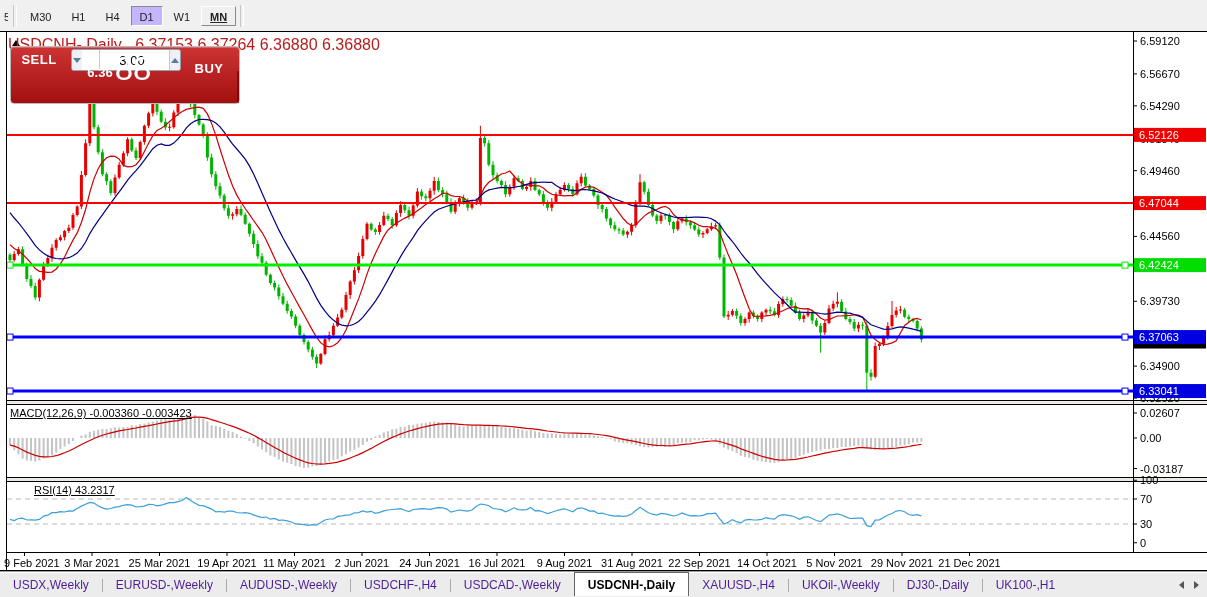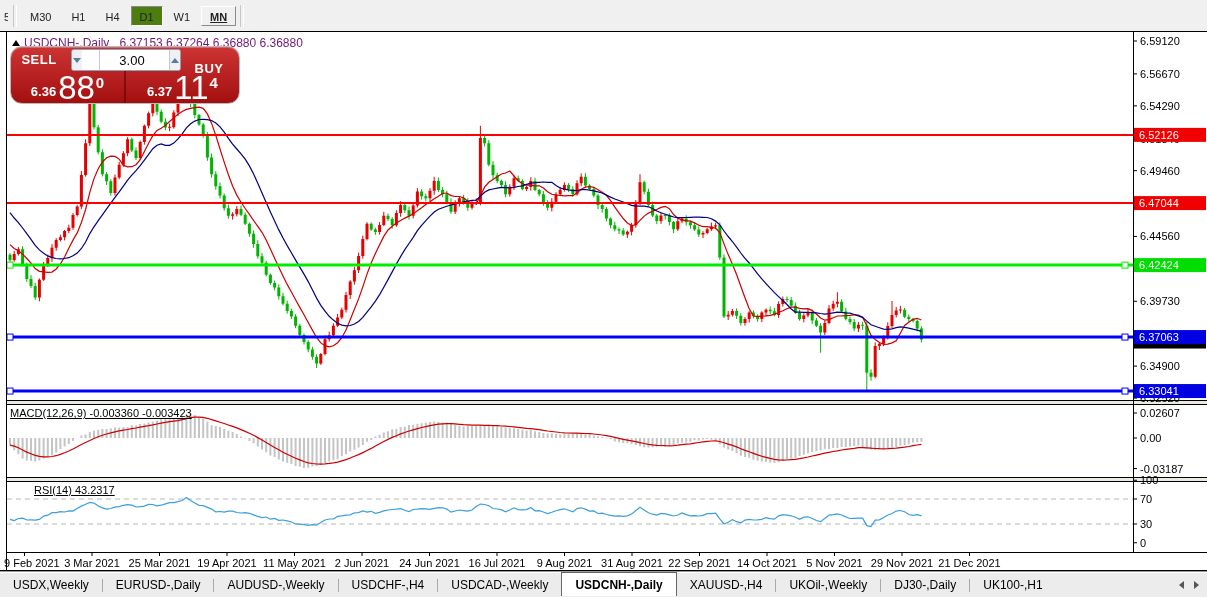--- a/index.html
+++ b/index.html
@@ -4,58 +4,58 @@
 <style>
   html,body{margin:0;padding:0;}
   body{width:1207px;height:597px;overflow:hidden;background:#fff;
        font-family:"Liberation Sans",sans-serif;position:relative;}
   
   .toolbar{position:absolute;left:0;top:0;width:1207px;height:31px;background:#f0f0f0;
            display:flex;align-items:center;z-index:3;}
   .tfbtn{height:20px;line-height:20px;padding:0 8px;margin:0 1px;font-size:11px;color:#222;
          background:transparent;border:1px solid transparent;cursor:pointer;}
   .tfbtn.cut{width:8px;padding:0 2px;overflow:hidden;}
-  .tfbtn.pressed{background:#4d7c0f;border:1px solid;border-color:#8a8a8a #fff #fff #8a8a8a;}
+  .tfbtn.pressed{background:#c4b5fd;border:1px solid;border-color:#8a8a8a #fff #fff #8a8a8a;}
   .tfbtn.raised{border:1px solid;border-color:#fff #8a8a8a #8a8a8a #fff;font-weight:bold;text-decoration:underline;}
   .tbsep{width:2px;height:22px;border-left:1px solid #c7c7c7;border-right:1px solid #fff;margin:0 3px;}
   
   #chart{position:absolute;left:0;top:0;z-index:1;}
   
   .overlay{position:absolute;z-index:2;}
-  .chart-title{left:24px;top:36px;font-size:12px;color:#701a75;white-space:nowrap;}
+  .chart-title{left:8px;top:36px;font-size:16px;color:#b91c1c;white-space:nowrap;}
   .chart-title b{font-weight:normal;}
   .collapse-tri{left:12px;top:40px;width:0;height:0;
                 border-left:4px solid transparent;border-right:4px solid transparent;
                 border-bottom:6px solid #000;}
   .ind-label{font-size:11px;color:#000;white-space:nowrap;text-decoration:underline;}
   
-  .trade-panel{left:10px;top:46px;width:228px;height:56px;border-radius:12px;
+  .trade-panel{left:10px;top:46px;width:228px;height:56px;border-radius:4px;
                background:linear-gradient(#cd3434,#a30f0f);border:1px solid #b9b9b9;
                box-shadow:inset 0 1px 0 rgba(255,255,255,.25);}
   .tp-top{display:flex;align-items:center;height:22px;padding:2px 2px 0 2px;}
   .tp-btn{flex:0 0 auto;color:#fff;font-size:13px;font-weight:bold;text-align:center;
           line-height:20px;cursor:pointer;letter-spacing:.5px;}
   .sell-btn{width:52px;}  .buy-btn{width:56px;margin-left:auto;margin-top:17px;}
   .spinner{display:flex;align-items:stretch;height:20px;margin-left:6px;
            background:#fff;border:1px solid #93a0b4;border-radius:3px;overflow:hidden;}
   .spin-btn{width:17px;background:#eef0f4;display:flex;align-items:center;justify-content:center;cursor:pointer;}
   .tri-down{width:0;height:0;border-left:4px solid transparent;border-right:4px solid transparent;border-top:5px solid #5b7aa0;}
   .tri-up{width:0;height:0;border-left:4px solid transparent;border-right:4px solid transparent;border-bottom:5px solid #5b7aa0;}
   .vol{width:64px;border:none;outline:none;font-size:13px;text-align:center;padding:0 5px 0 0;
        font-family:"Liberation Sans",sans-serif;border-left:1px solid #c3c9d4;border-right:1px solid #c3c9d4;margin-left:17px;}
   .tp-prices{display:flex;height:32px;}
-  .tp-price{flex:1;display:flex;align-items:flex-end;justify-content:center;color:#fff;padding-bottom:0;}
+  .tp-price{flex:1;display:flex;align-items:flex-end;justify-content:center;color:#fff;padding-bottom:19px;}
   .tp-price.left{border-right:2px solid rgba(90,0,0,.55);}
   .pp-small{font-size:13px;font-weight:bold;margin:0 2px 4px 0;}
   .pp-big{font-size:33px;font-weight:normal;line-height:30px;}
   .pp-sup{font-size:15px;font-weight:bold;position:relative;top:-12px;margin-left:1px;}
   
   .tabbar{position:absolute;left:0;top:571px;width:1207px;height:26px;background:#ececec;
           border-top:1px solid #9a9a9a;box-shadow:inset 0 1px 0 #fff;display:flex;align-items:center;z-index:3;}
-  .tab{font-size:12px;color:#000000;padding:3px 13px;cursor:pointer;white-space:nowrap;}
+  .tab{font-size:12px;color:#4c1d95;padding:3px 13px;cursor:pointer;white-space:nowrap;}
   .tab.active{background:#fff;border:1px solid #666;border-bottom:none;font-weight:bold;color:#000;
               margin-top:-2px;padding-top:5px;padding-bottom:4px;}
   .tabsep{width:1px;height:13px;background:#aaa;flex:0 0 auto;}
   .tab-arrows{margin-left:auto;display:flex;gap:10px;padding-right:8px;}
   .arr{width:0;height:0;cursor:pointer;}
   .arr-left{border-top:4px solid transparent;border-bottom:4px solid transparent;border-right:5px solid #555;}
   .arr-right{border-top:4px solid transparent;border-bottom:4px solid transparent;border-left:5px solid #555;}
 </style>
 </head>
 <body>
@@ -251,36 +251,31 @@
         </div>
     </div>
     <div class="tp-btn buy-btn">BUY</div>
   </div>
   <div class="tp-prices">
     <div class="tp-price left">
       <span class="pp-small">6.36</span>
       <span class="pp-big">88</span>
       <span class="pp-sup">0</span>
     </div>
-    <div class="tp-price">
-      <span class="pp-small">6.37</span>
-      <span class="pp-big">11</span>
-      <span class="pp-sup">4</span>
-    </div>
   </div>
 </div>
 
 <div class="overlay ind-label" style="left:10px;top:407px;">MACD(12,26,9) -0.003360 -0.003423</div>
 <div class="overlay ind-label" style="left:10px;top:484px;padding-left:24px;">RSI(14) 43.2317</div>
 
 <div class="tabbar">
   <div id="tabstrip" style="display:flex;align-items:center;">
       <div class="tab">USDX,Weekly</div>
       <div class="tabsep"></div>
-      <div class="tab">EURUSD-,Daily</div>
+      <div class="tab">EURUSD-,Weekly</div>
       <div class="tabsep"></div>
       <div class="tab">AUDUSD-,Weekly</div>
       <div class="tabsep"></div>
       <div class="tab">USDCHF-,H4</div>
       <div class="tabsep"></div>
       <div class="tab">USDCAD-,Weekly</div>
       <div class="tab active">USDCNH-,Daily</div>
       <div class="tab">XAUUSD-,H4</div>
       <div class="tabsep"></div>
       <div class="tab">UKOil-,Weekly</div>

